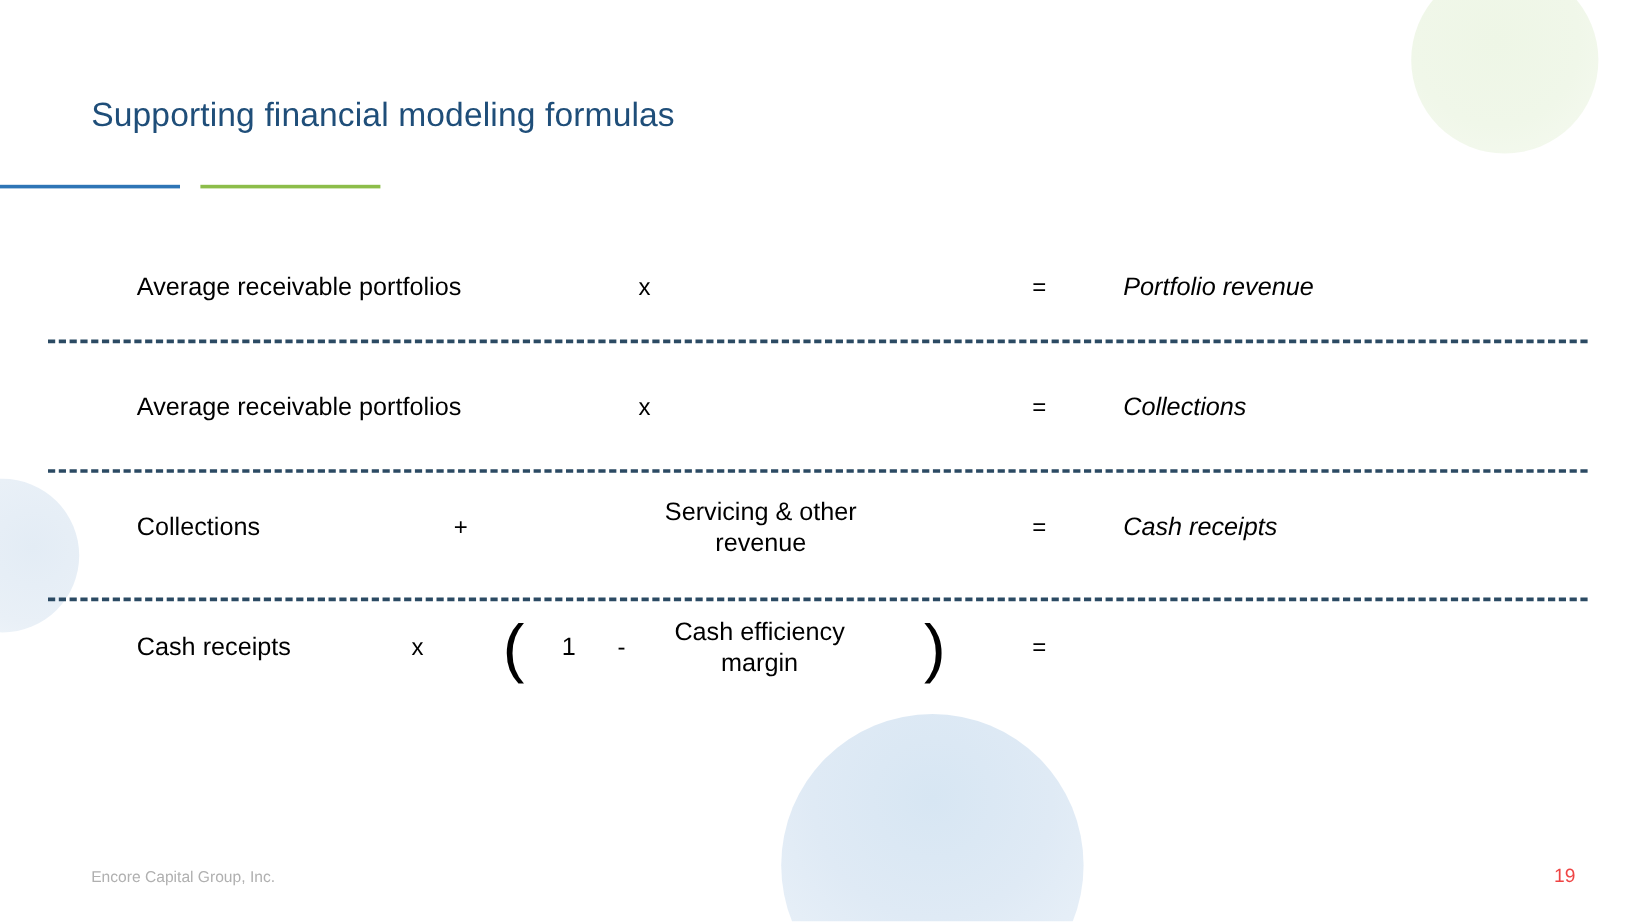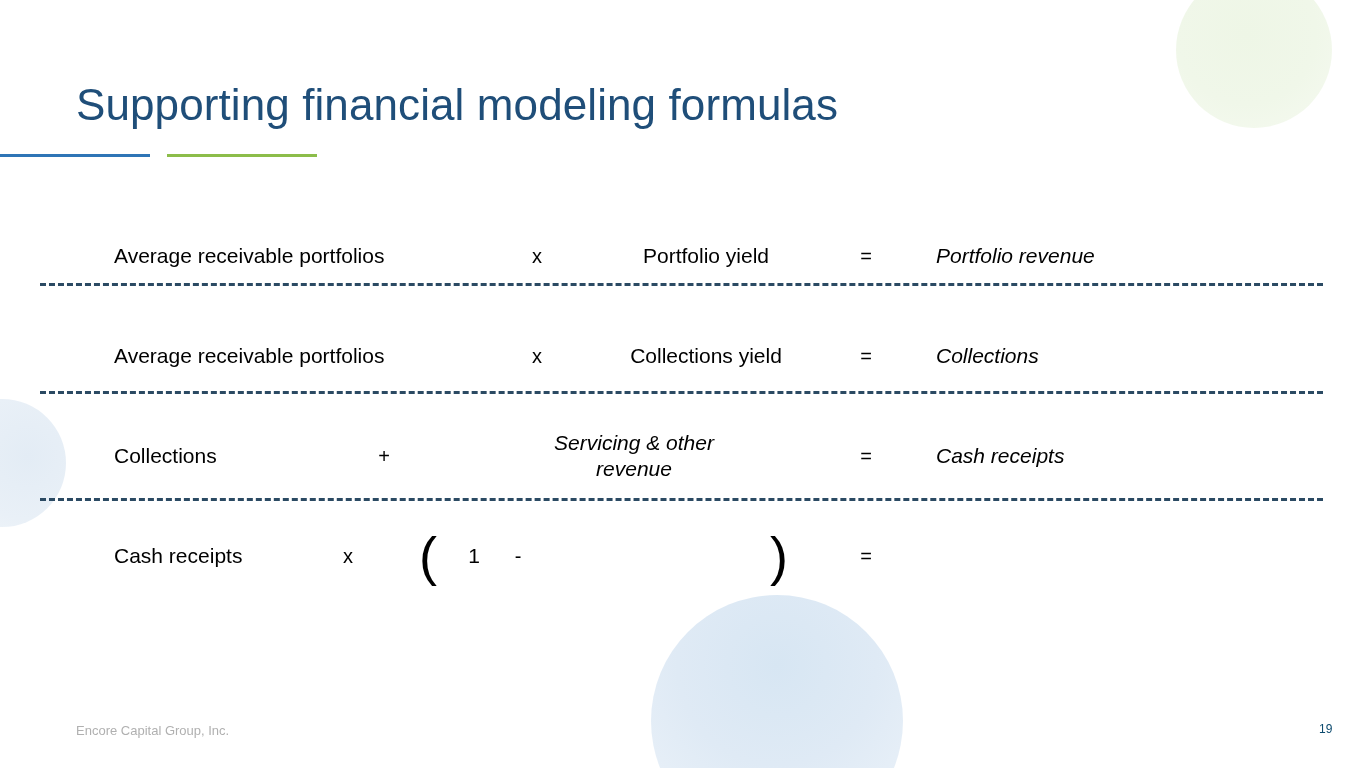--- a/index.html
+++ b/index.html
@@ -45,21 +45,21 @@
     width: 128px;
     height: 128px;
     background: radial-gradient(circle at 70% 45%, #e3ecf5 0%, #e9f0f7 55%, #f4f8fb 100%);
   }
 
   
   #title {
     position: absolute;
     left: 76px;
     top: 80px;
-    font-size: 44px;
+    font-size: 28px;
     font-weight: normal;
     color: #1f4e79;
     letter-spacing: 0.1px;
     white-space: nowrap;
   }
 
   
   .accent {
     position: absolute;
     height: 3px;
@@ -73,21 +73,21 @@
   #accent-green {
     left: 167px;
     width: 150px;
     background: #8cbd4a;
   }
 
   
   #formulas {
     position: absolute;
     left: 0px;
-    top: 206px;
+    top: 190px;
     width: 1323px;
   }
   .formula-row {
     position: relative;
     display: flex;
     align-items: center;
     height: 100px;
     font-size: 21px;
     color: #000000;
   }
@@ -123,21 +123,21 @@
   .c-left      { left: 114px; }
   .c-op1       { left: 517px; }
   .c-mid       { left: 536px; width: 340px; }
   .c-eq        { left: 846px; }
   .c-right     { left: 936px; font-style: italic; }
 
   
   .r1 .c-mid   { left: 536px; width: 340px; }
   .r2 .c-mid   { left: 536px; width: 340px; }
   .r3 .c-op1   { left: 364px; }
-  .r3 .c-mid   { left: 514px; width: 240px; font-style: italic; }
+  .r3 .c-mid   { left: 514px; width: 240px; }
   .r4 .c-op1   { left: 328px; }
   .r4 .c-paren-open  { left: 415px; }
   .r4 .c-num   { left: 459px; }
   .r4 .c-op2   { left: 498px; }
   .r4 .c-mid   { left: 532px; width: 202px; }
   .r4 .c-paren-close { left: 766px; }
 
   
   .divider {
     position: absolute;
@@ -156,23 +156,22 @@
     left: 76px;
     top: 723px;
     font-size: 13px;
     color: #b0b0b0;
     white-space: nowrap;
   }
   #page-number {
     position: absolute;
     left: 1295px;
     top: 722px;
-    font-size: 12px;
-    color: #0c4a6e;
-    margin-left: 24px;
+    font-size: 16px;
+    color: #ef4444;
   }
 </style>
 </head>
 <body>
 
 <div id="slide">
 
   <div class="blob" id="blob-green"></div>
   <div class="blob" id="blob-blue-bottom"></div>
   <div class="blob" id="blob-blue-left"></div>
@@ -180,47 +179,46 @@
   <div id="title">Supporting financial modeling formulas</div>
 
   <div class="accent" id="accent-blue"></div>
   <div class="accent" id="accent-green"></div>
 
   <div id="formulas">
 
     <div class="formula-row r1">
       <div class="cell term c-left">Average receivable portfolios</div>
       <div class="cell op c-op1">x</div>
-      <div class="cell term-center c-mid">Portfolio yield</div>
       <div class="cell op c-eq">=</div>
       <div class="cell term c-right">Portfolio revenue</div>
     </div>
 
     <div class="formula-row r2">
       <div class="cell term c-left">Average receivable portfolios</div>
       <div class="cell op c-op1">x</div>
-      <div class="cell term-center c-mid">Collections yield</div>
       <div class="cell op c-eq">=</div>
       <div class="cell term c-right">Collections</div>
     </div>
 
     <div class="formula-row r3">
       <div class="cell term c-left">Collections</div>
       <div class="cell op c-op1">+</div>
       <div class="cell term-center c-mid">Servicing &amp; other revenue</div>
       <div class="cell op c-eq">=</div>
       <div class="cell term c-right">Cash receipts</div>
     </div>
 
     <div class="formula-row r4">
       <div class="cell term c-left">Cash receipts</div>
       <div class="cell op c-op1">x</div>
       <div class="cell paren c-paren-open">(</div>
       <div class="cell num c-num">1</div>
       <div class="cell op c-op2">-</div>
+      <div class="cell term-center c-mid">Cash efficiency margin</div>
       <div class="cell paren c-paren-close">)</div>
       <div class="cell op c-eq">=</div>
     </div>
 
   </div>
 
   <div class="divider" id="divider-1"></div>
   <div class="divider" id="divider-2"></div>
   <div class="divider" id="divider-3"></div>
 

